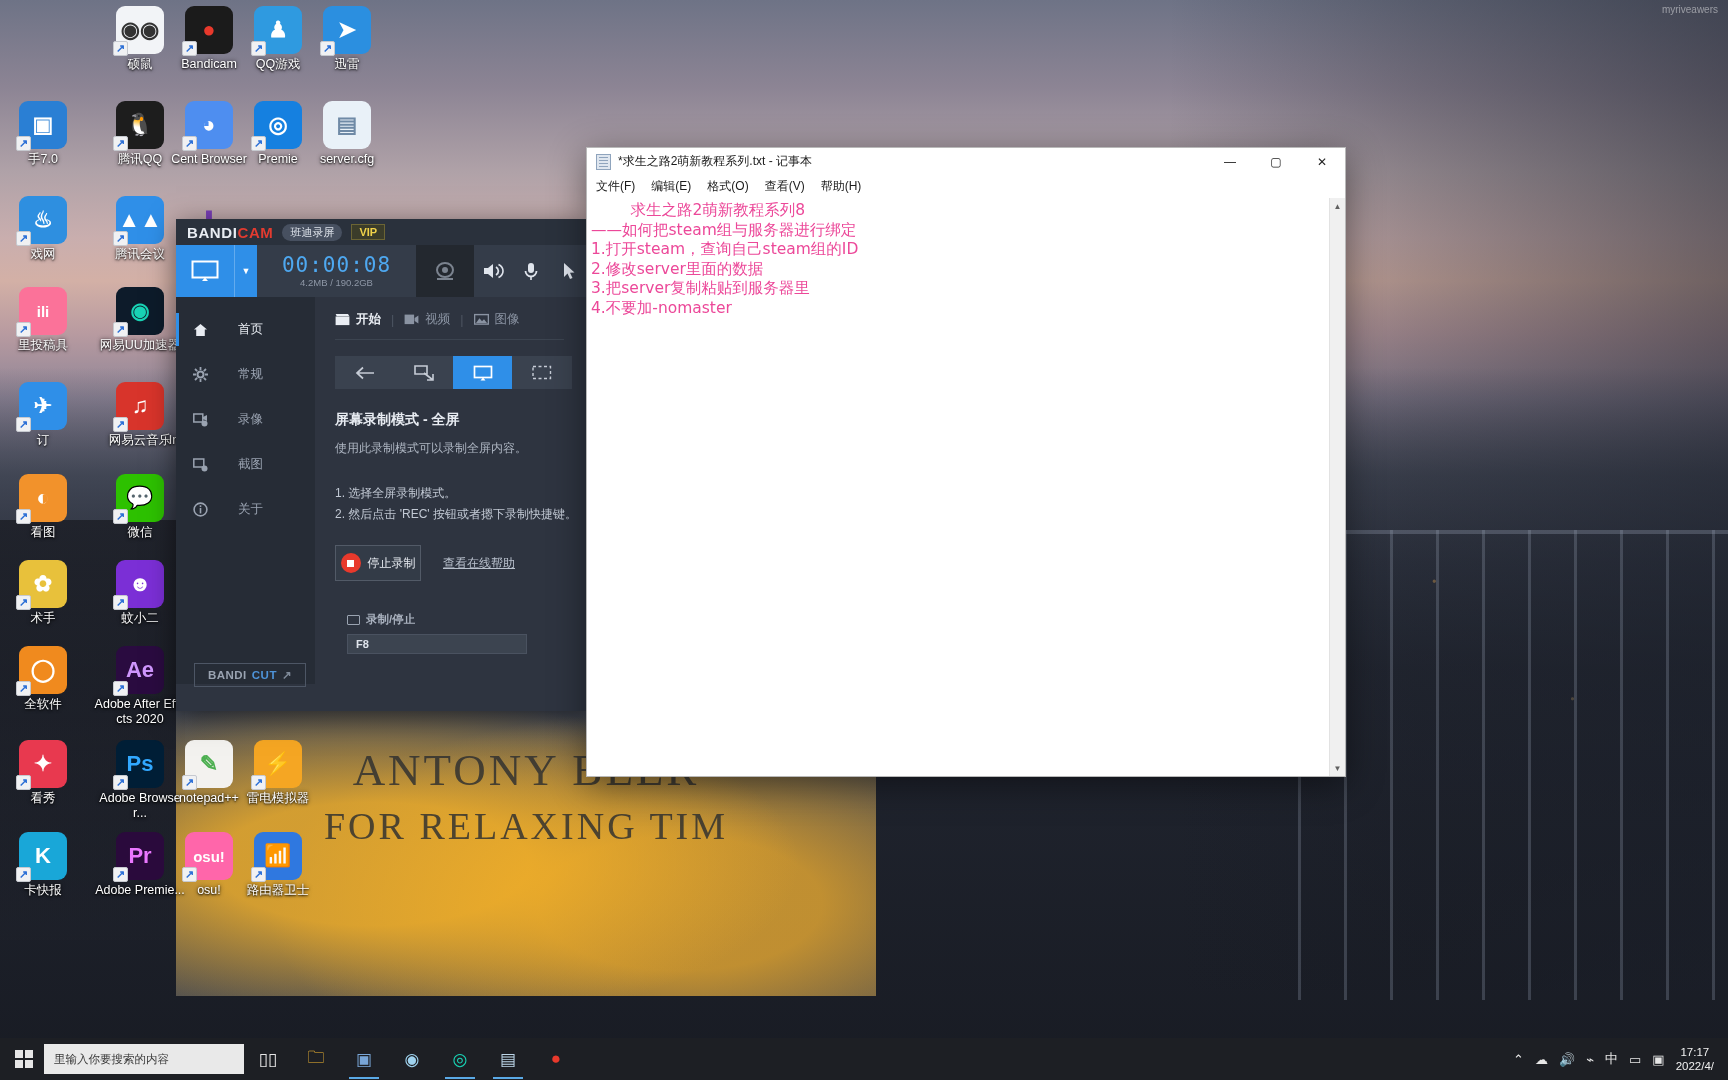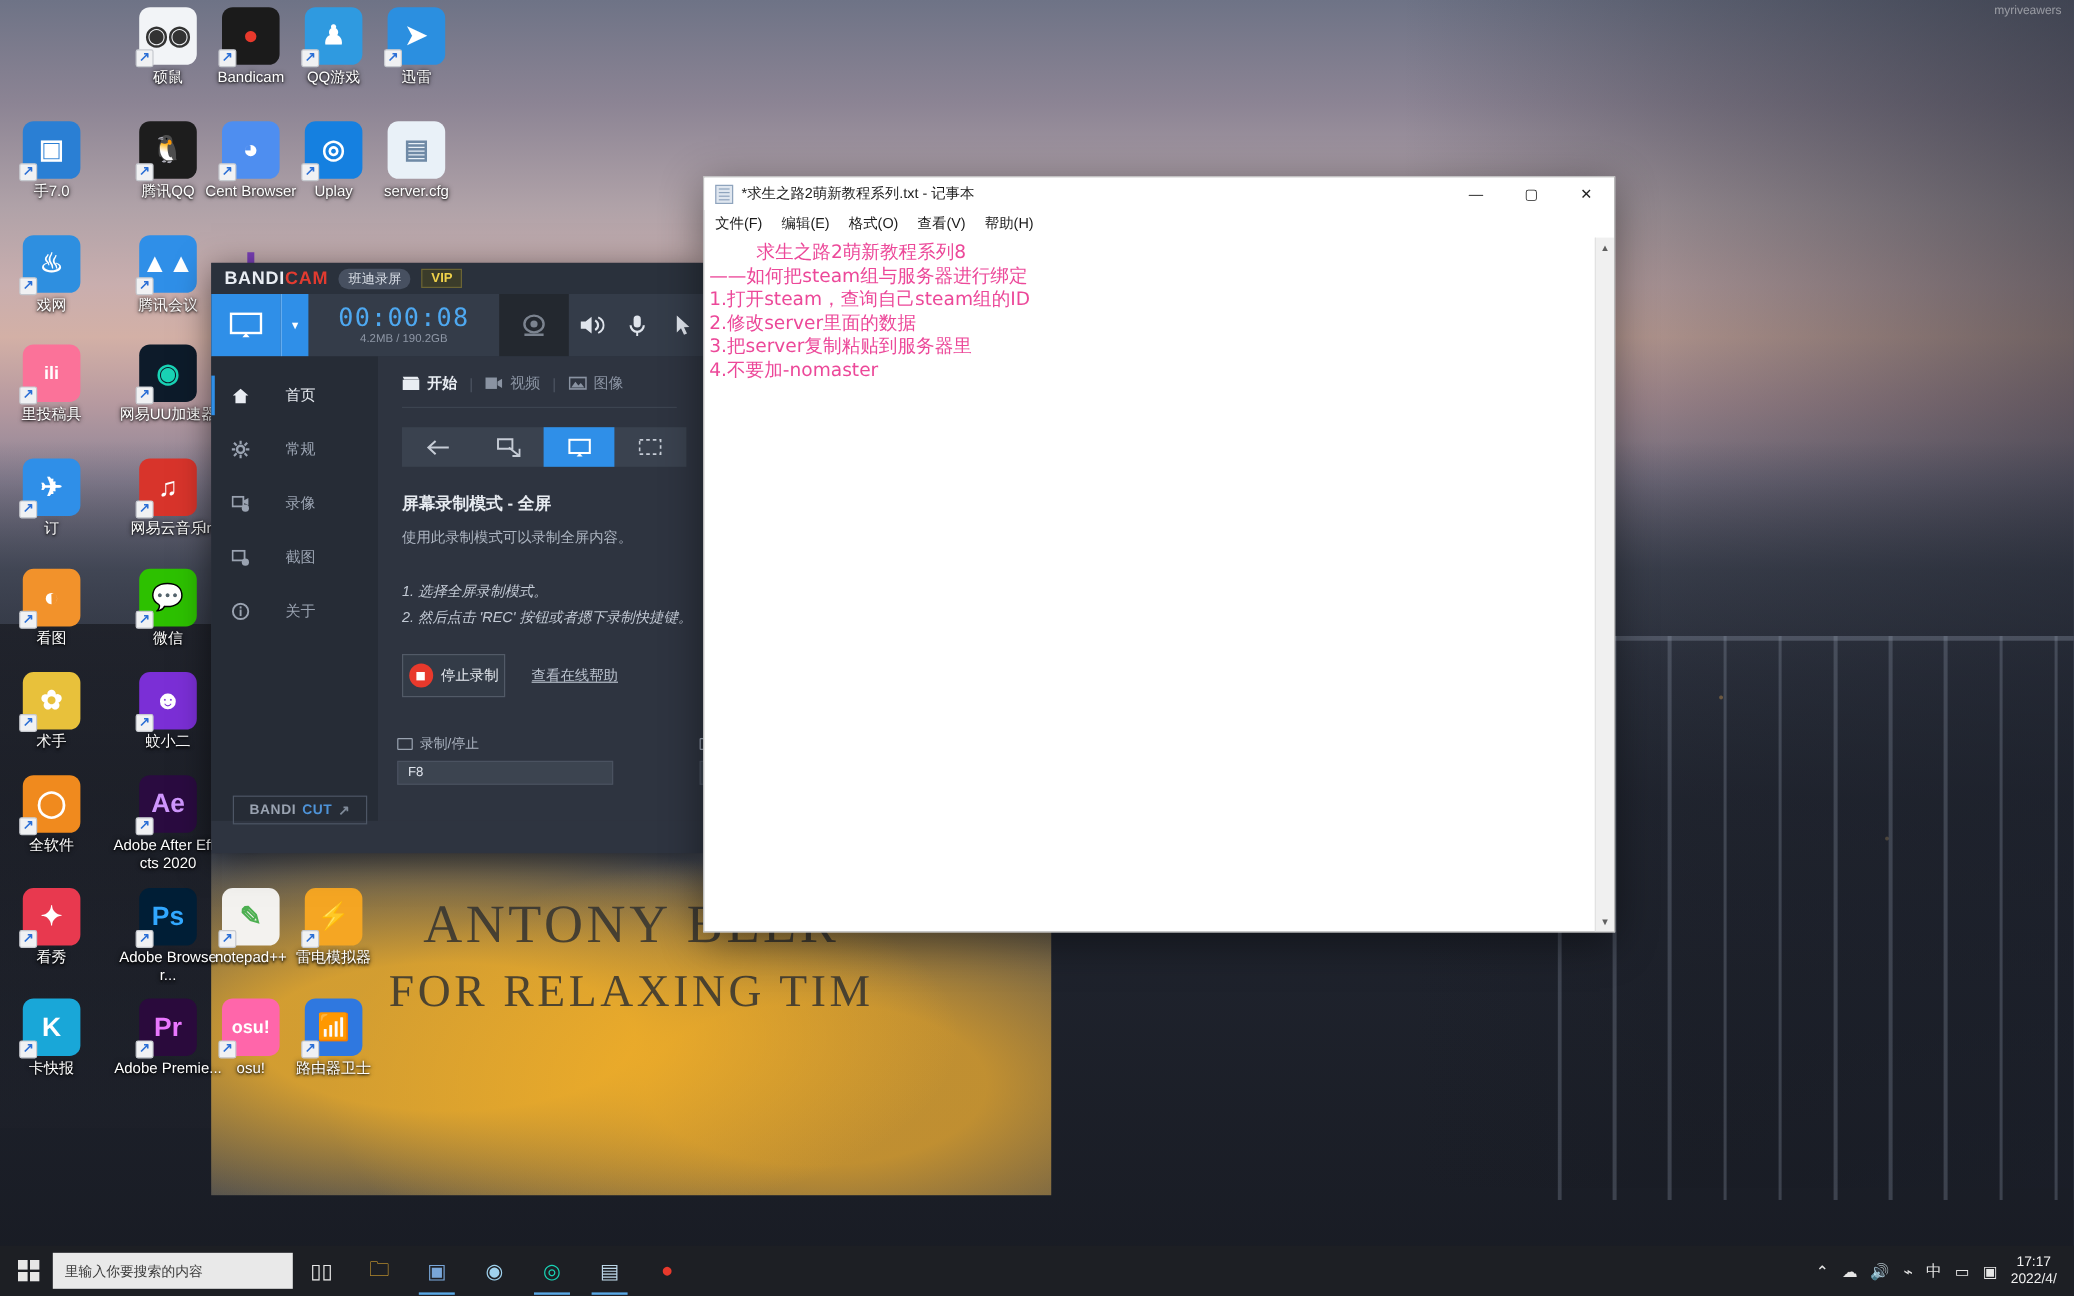--- a/index.html
+++ b/index.html
@@ -166,34 +166,34 @@
   .tab-row { display:flex; align-items:center; gap:10px; color:#8a93a2; font-size:12.5px; }
   .tab-row .tab { display:flex; align-items:center; gap:6px; }
   .tab-row .tab.active { color:#e9edf3; font-weight:bold; }
   .tab-sep { color:#4d5562; }
   .tab-underline { height:1px; background:#3c4450; margin:11px 24px 0 0; }
   .mode-btns { display:flex; margin-top:16px; background:#3a424f; width:237px; height:33px; }
   .mode-btn { width:59px; display:flex; align-items:center; justify-content:center; }
   .mode-btn.sel { background:#2f8fe8; }
   .sec-title { margin-top:22px; font-size:14px; font-weight:bold; color:#e7ebf1; }
   .sec-desc { margin-top:11px; font-size:12px; color:#aeb6c2; }
-  .steps { margin-top:26px; font-size:12px; color:#c2c9d4; line-height:21px;font-style:italic; }
+  .steps { margin-top:26px; font-size:12px; color:#c2c9d4; line-height:21px; }
   .rec-row { margin-top:20px; display:flex; align-items:center; gap:22px; }
   .rec-btn {
     width:86px; height:36px; border:1px solid #525a67; background:#333b47;
     display:flex; align-items:center; justify-content:center; gap:7px;
     color:#e7ebf1; font-size:12px;
   }
   .rec-dot {
     width:20px; height:20px; border-radius:50%; background:#e8392c;
     display:flex; align-items:center; justify-content:center;
   }
   .rec-dot i { width:7px; height:7px; background:#fff; display:block; }
   .help-link { color:#b9c1cd; font-size:12px; text-decoration:underline; }
-  .hk-wrap { position:absolute; left:16px; bottom:30px; display:flex; gap:72px; }
+  .hk-wrap { position:absolute; left:32px; bottom:30px; display:flex; gap:72px;font-weight:bold; }
   .hk-label { display:flex; align-items:center; gap:6px; font-size:11.5px; color:#aab2bf; }
   .hk-key {
     margin-top:7px; width:180px; height:20px; background:#3c4450; border:1px solid #4a5260;
     color:#dfe4ec; font-size:11px; display:flex; align-items:center; padding-left:8px;
   }
   .hk-key.small { width:100px; }
   .bandicut {
     position:absolute; left:18px; bottom:24px; width:112px; height:24px;
     border:1px solid #4d5665; display:flex; align-items:center; justify-content:center; gap:5px;
     font-size:11.5px; font-weight:bold; letter-spacing:.5px;
@@ -298,21 +298,21 @@
       <div class="icon-cell" style="left: 97px; top: 101px;">
         <div class="icon-art" style="background: rgb(29, 29, 29); color: rgb(255, 255, 255);">🐧<span class="shortcut">↗</span></div>
         <div class="icon-label">腾讯QQ</div>
       </div>
       <div class="icon-cell" style="left: 166px; top: 101px;">
         <div class="icon-art" style="background: rgb(78, 142, 240); color: rgb(255, 255, 255);">◕<span class="shortcut">↗</span></div>
         <div class="icon-label">Cent Browser</div>
       </div>
       <div class="icon-cell" style="left: 235px; top: 101px;">
         <div class="icon-art" style="background: rgb(21, 128, 224); color: rgb(255, 255, 255);">◎<span class="shortcut">↗</span></div>
-        <div class="icon-label">Uplay</div>
+        <div class="icon-label">Premie</div>
       </div>
       <div class="icon-cell" style="left: 304px; top: 101px;">
         <div class="icon-art" style="background: rgb(233, 241, 248); color: rgb(111, 138, 166);">▤</div>
         <div class="icon-label">server.cfg</div>
       </div>
       <div class="icon-cell" style="left: 0px; top: 196px;">
         <div class="icon-art" style="background: rgb(46, 143, 224); color: rgb(255, 255, 255);">♨<span class="shortcut">↗</span></div>
         <div class="icon-label">戏网</div>
       </div>
       <div class="icon-cell" style="left: 97px; top: 196px;">

